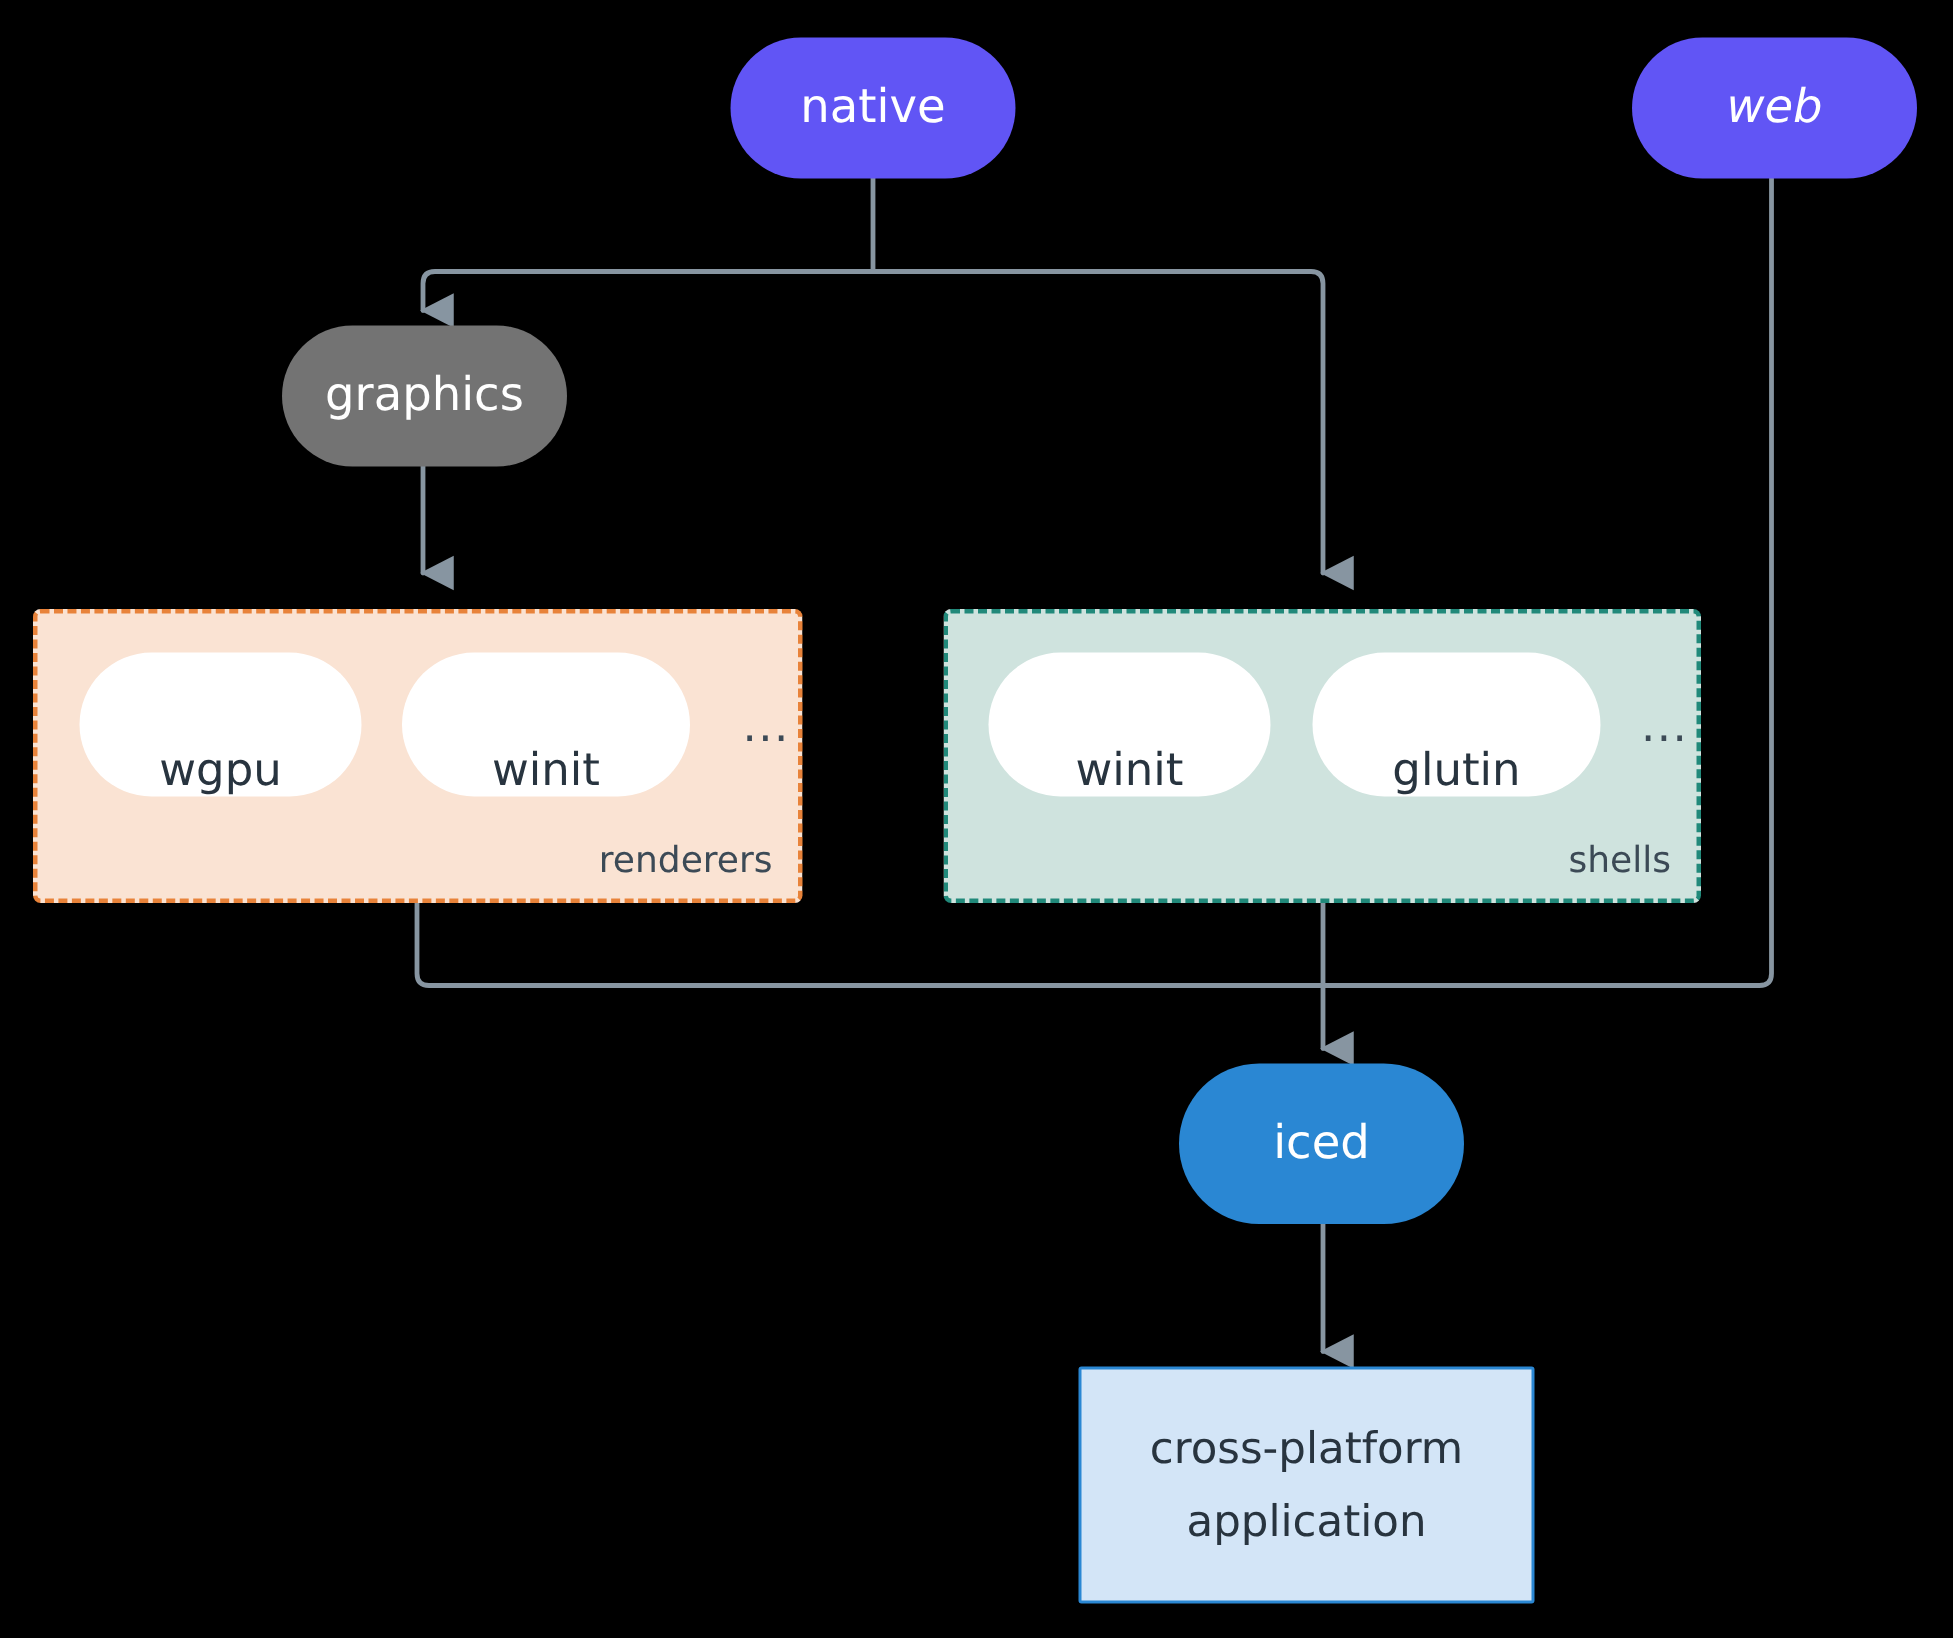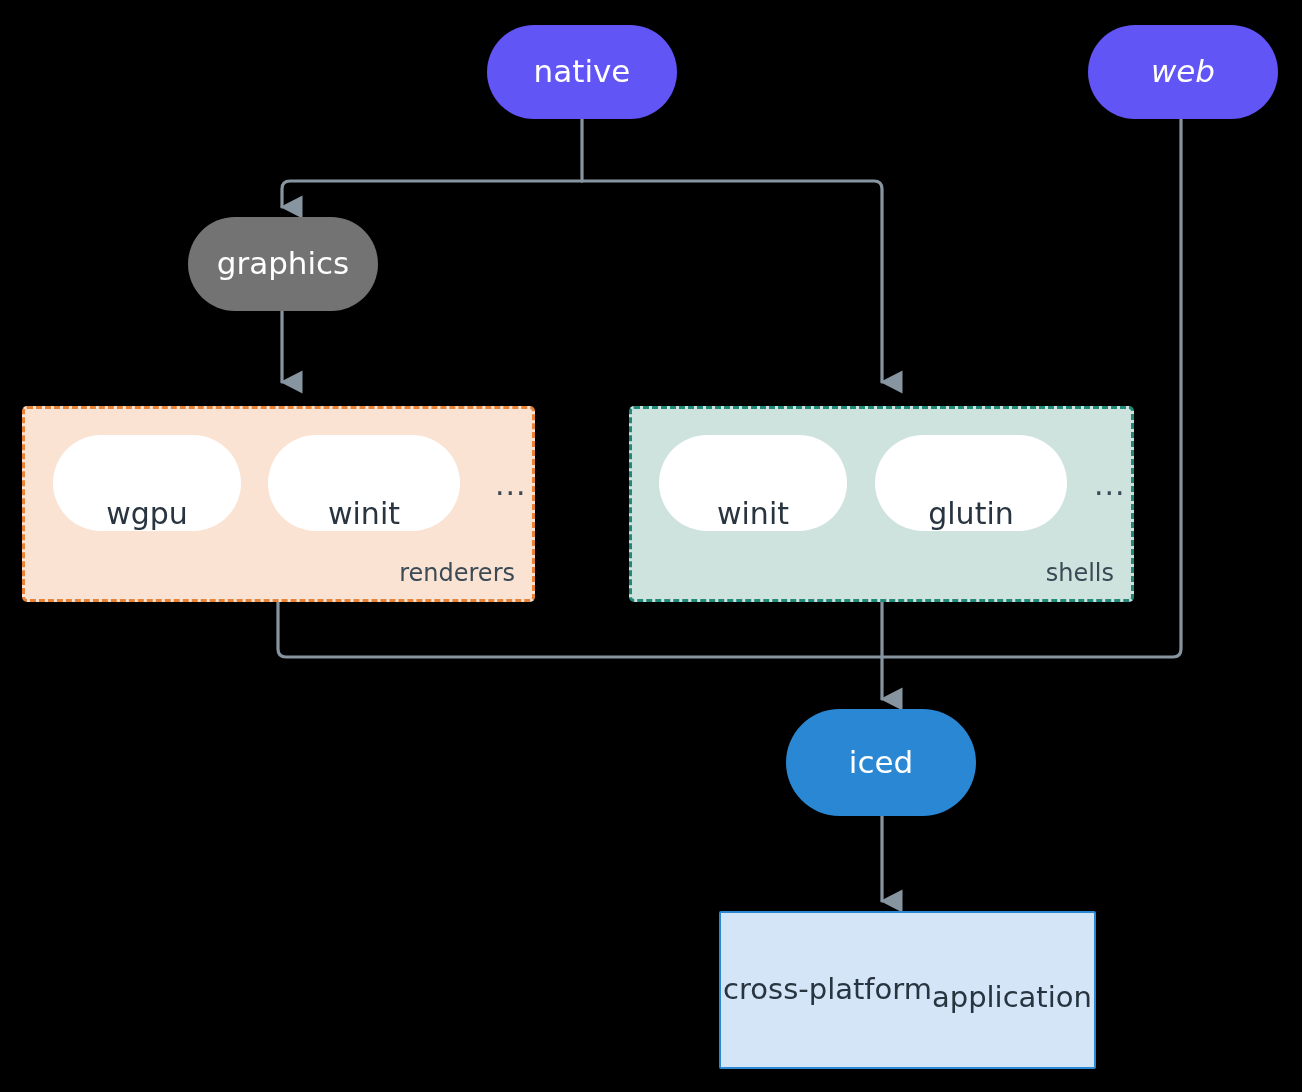--- a/index.html
+++ b/index.html
@@ -59,25 +59,25 @@
   .node-graphics .node-label { color: #FFFFFF; font-size: 31px; }
 
   .node-iced {
     left: 786px; top: 709px; width: 190px; height: 107px;
     background: #2A87D3;
   }
   .node-iced .node-label { color: #FFFFFF; font-size: 31px; }
 
   
   .node-app {
-    left: 719px; top: 911px; width: 377px; height: 158px;
+    left: 719px; top: 911px; width: 304px; height: 158px;
     background: #D3E5F7;
     border: 2px solid #2A87D3;
     border-radius: 2px;
-    flex-direction: row;
+    flex-direction: column;
   }
   .node-app .node-label { color: #28343F; font-size: 29px; }
   .node-app .node-label + .node-label { margin-top: 16px; }
 
   
   .group {
     position: absolute;
     box-sizing: border-box;
     border-radius: 5px;
     z-index: 2;

